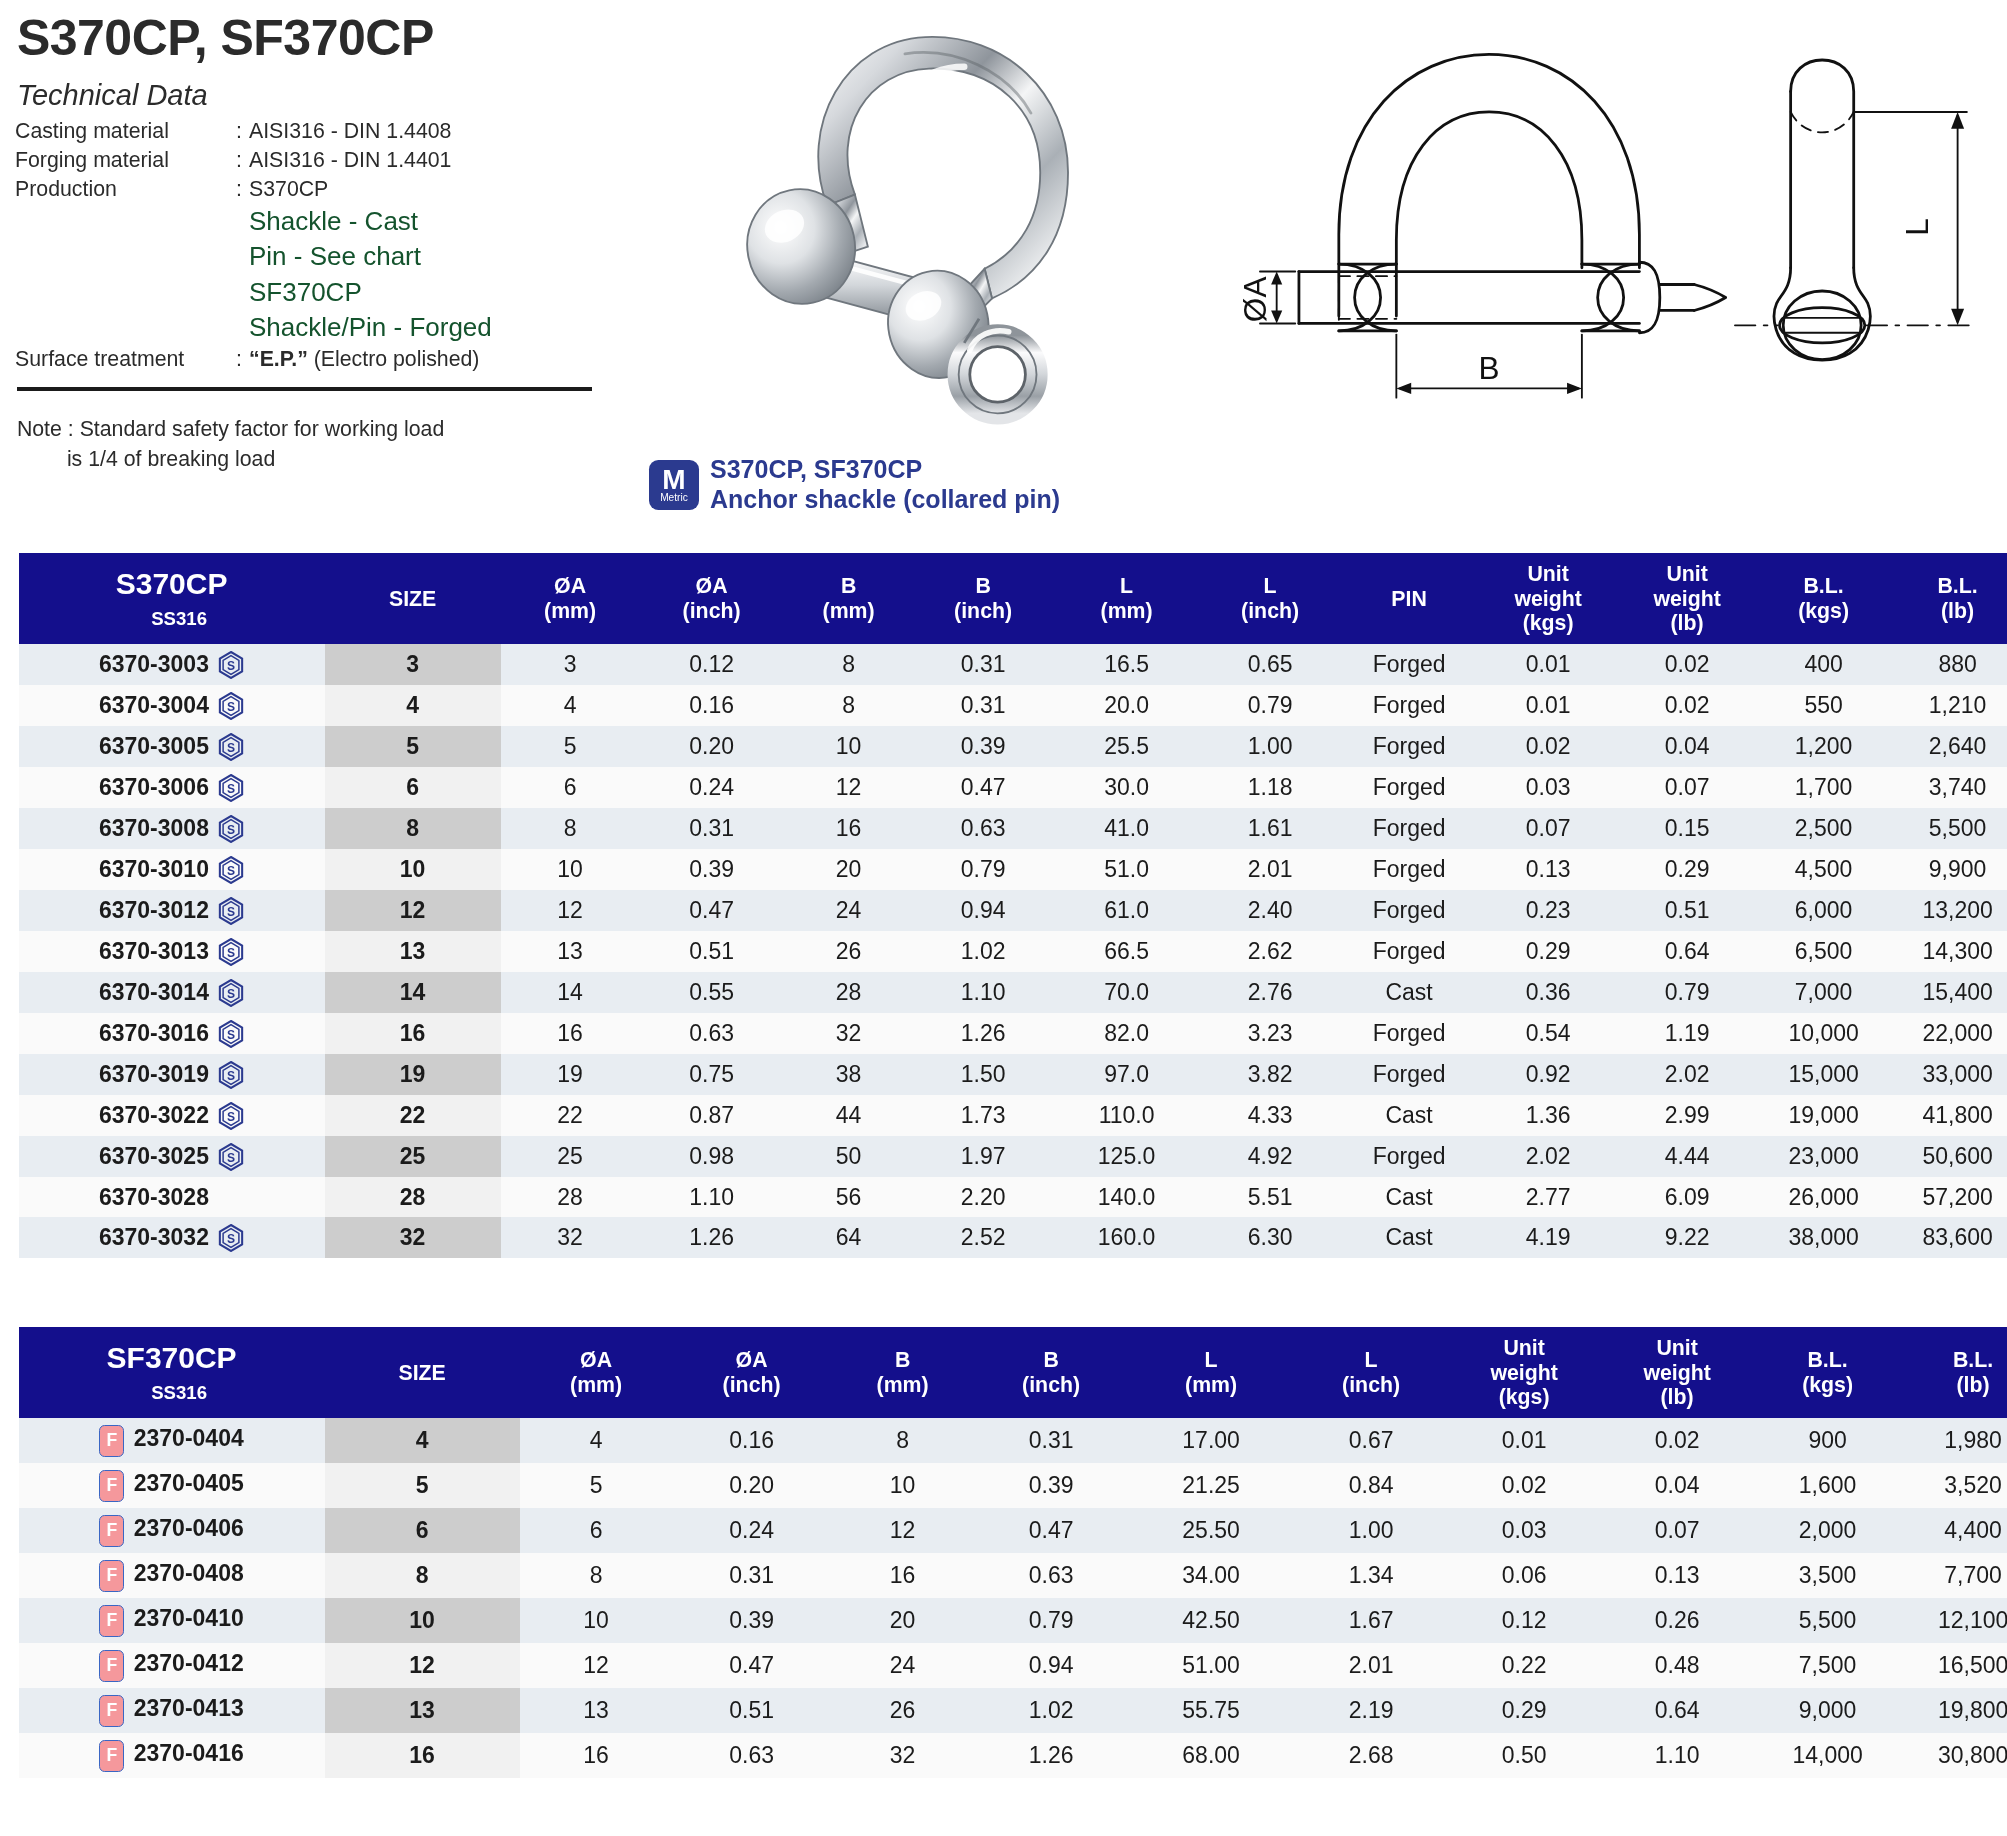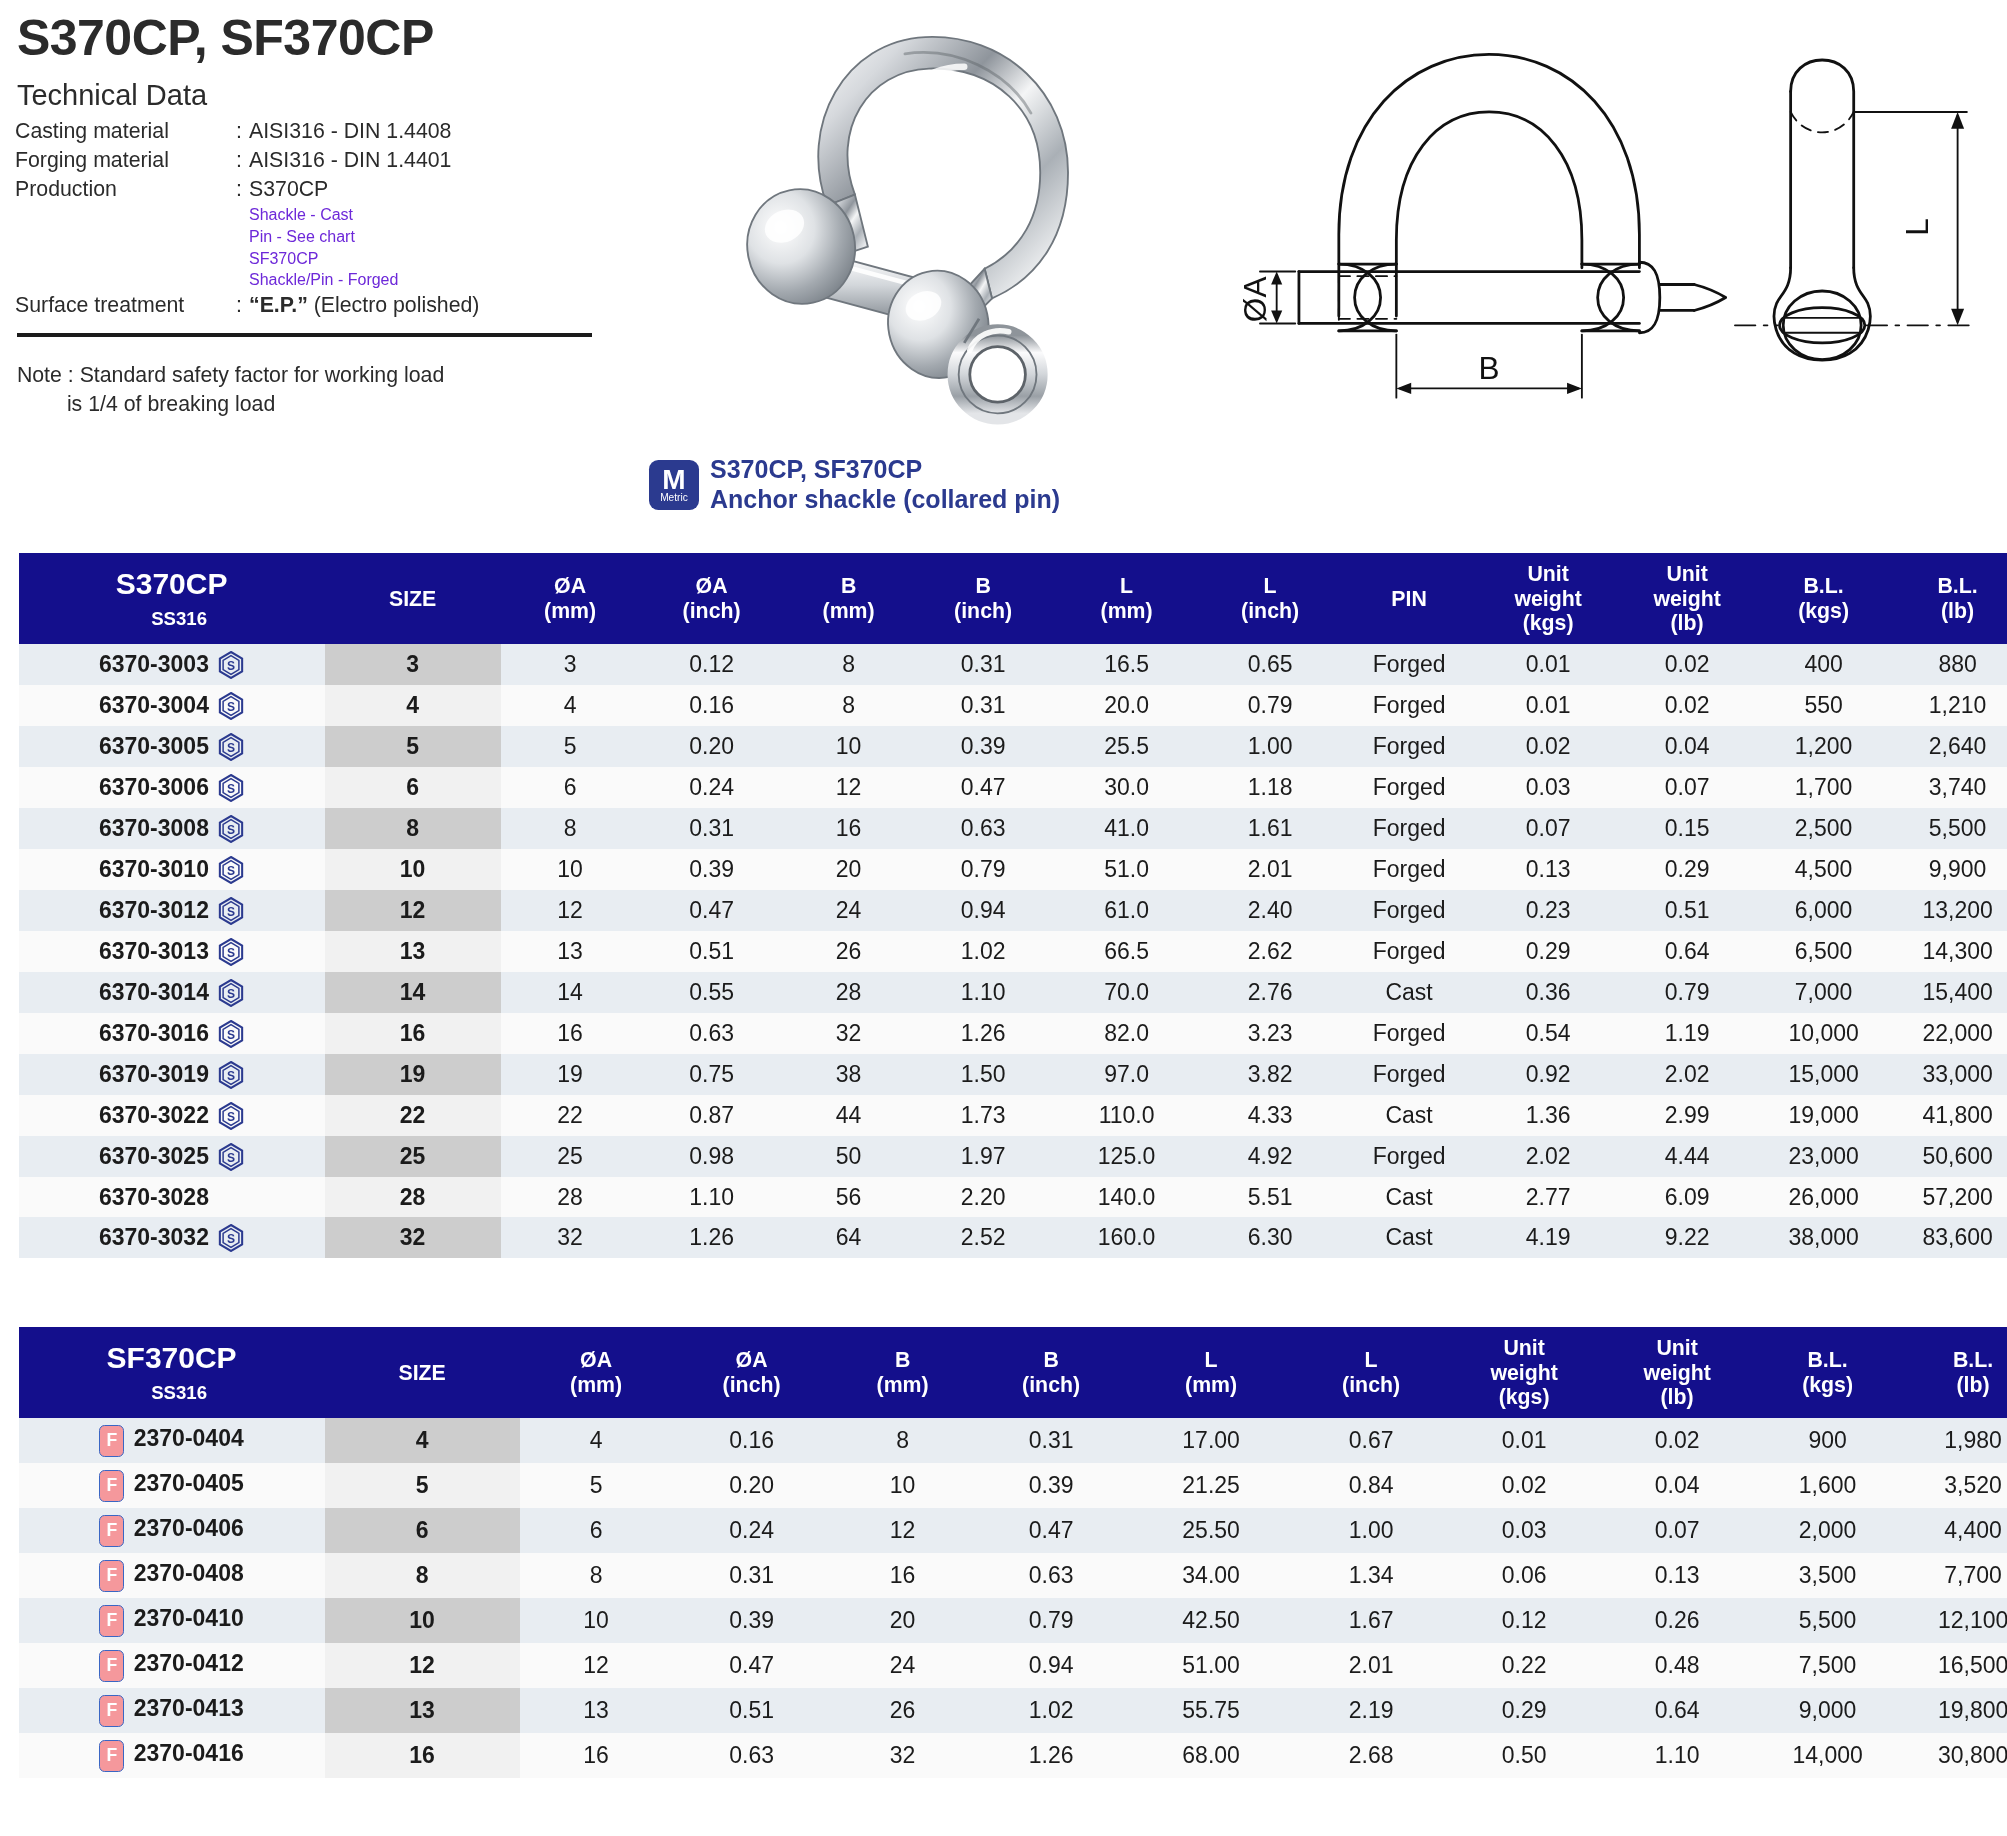--- a/index.html
+++ b/index.html
@@ -13,27 +13,27 @@
   }
 
   
   #top { position:relative; width:1610px; height:547px; }
 
   #spec-block { position:absolute; left:15px; top:13px; width:594px; }
   #main-title {
     font-size:50px; font-weight:bold; letter-spacing:-0.5px;
     color:#2b2b2b; line-height:1.0; margin:0 0 16.7px 1.9px;
   }
-  #tech-head { font-size:29px; color:#2b2b2b; margin:0 0 5.6px 1.9px; line-height:1.1; }
+  #tech-head { font-size:29px; color:#2b2b2b; margin:0 0 5.6px 1.9px; line-height:1.1;font-style:italic; }
   .spec-row { display:flex; font-size:21.3px; line-height:1.36; color:#2b2b2b; }
   .spec-label { width:221px; flex:0 0 221px; }
   .spec-colon { width:13px; flex:0 0 13px; }
   .spec-value { flex:1 1 auto; }
   .spec-value b { font-weight:bold; }
-  .spec-cont { margin-left:234px; font-size:16px; line-height:1.36; color:#6d28d9; }
+  .spec-cont { margin-left:234px; font-size:26px; line-height:1.36; color:#14532d; }
   #spec-rule { margin:13px 1.9px 0 1.9px; width:575px; height:3.7px; background:#1b1b1b; }
   #note { margin:24px 1.9px 0 1.9px; font-size:21.3px; line-height:1.4; color:#2b2b2b; }
   #note .ind { display:block; padding-left:50px; }
 
   
   #photo { position:absolute; left:686px; top:13px; width:436px; height:417px; }
   #photo svg { display:block; }
 
   
   #metric-cap { position:absolute; left:649px; top:455px; display:flex; align-items:center; gap:11px; }

